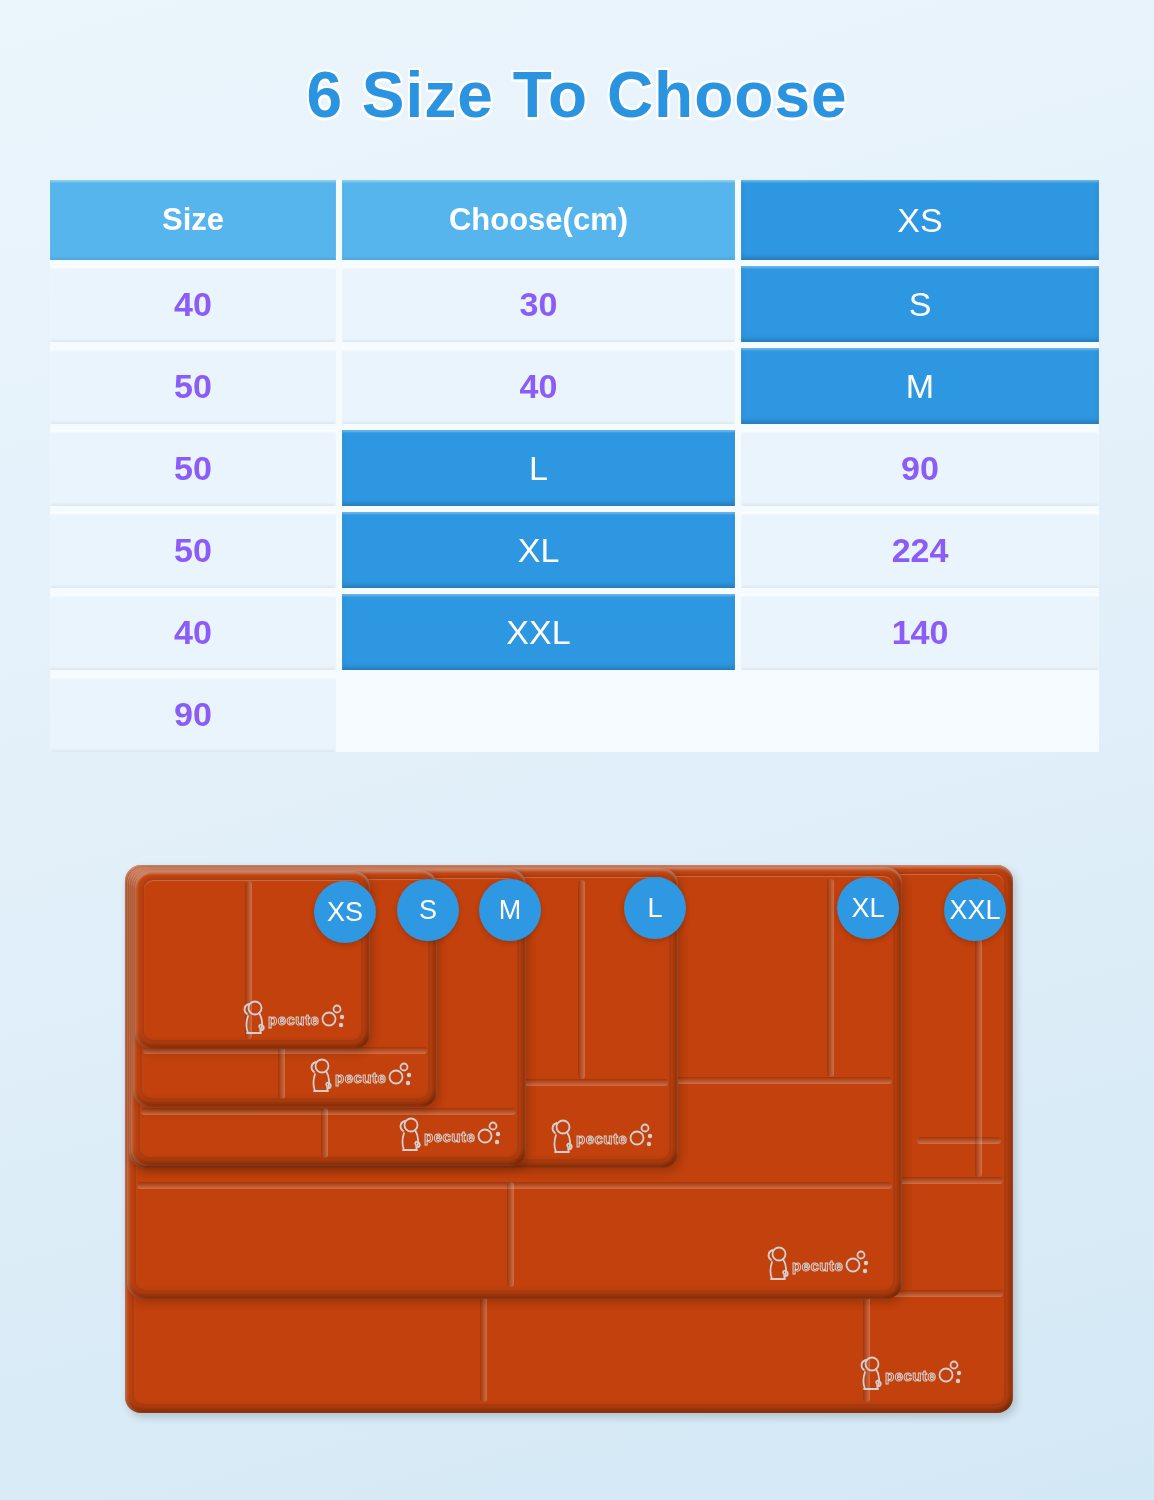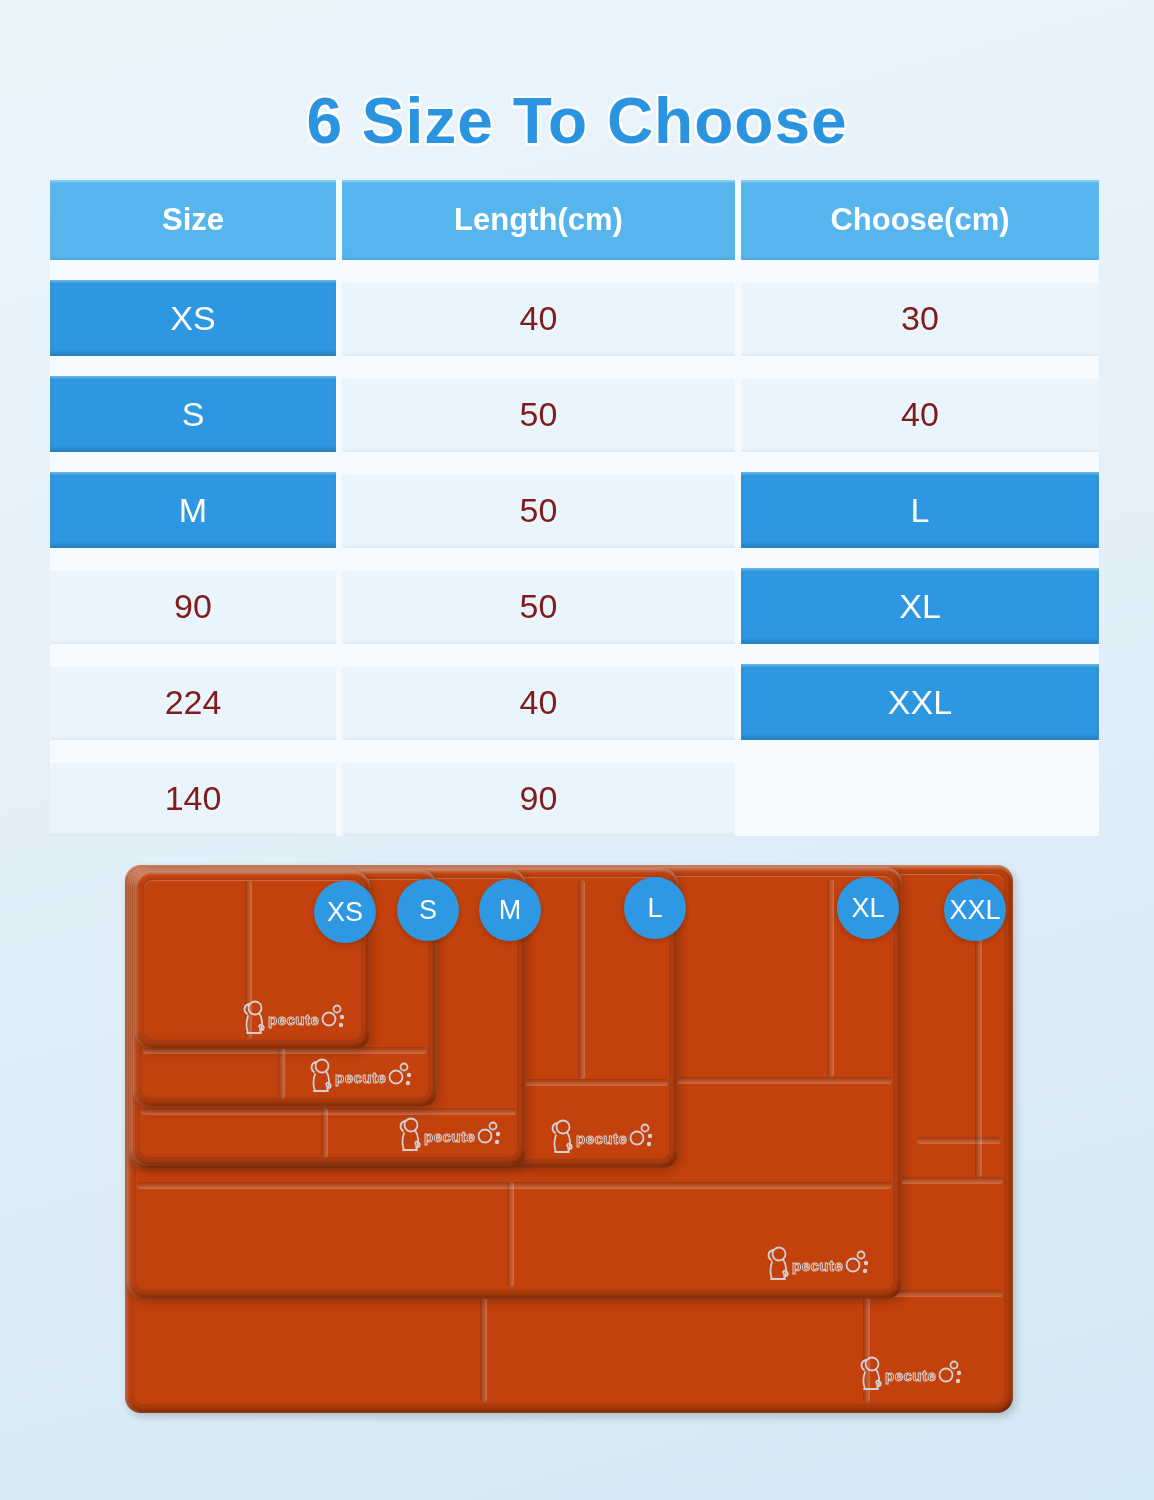--- a/index.html
+++ b/index.html
@@ -3,46 +3,47 @@
 <meta charset="utf-8">
 <style>
   html,body{margin:0;padding:0;}
   body{
     width:1154px;height:1500px;position:relative;overflow:hidden;
     font-family:"Liberation Sans", sans-serif;
     background:linear-gradient(165deg,#ebf5fc 0%,#e3f0fa 45%,#d3e8f5 100%);
   }
   
   .title{
-    position:absolute;top:84px;left:0;right:0;margin:0;
+    position:absolute;top:58px;left:0;right:0;margin:0;
     text-align:center;font-size:64px;font-weight:bold;letter-spacing:1px;
     color:#2b94e1;
     text-shadow:-2px -2px 0 #fff,2px -2px 0 #fff,-2px 2px 0 #fff,2px 2px 0 #fff,0 3px 1px #fff;
   }
   
   .size-table{
     position:absolute;left:50px;top:180px;
     display:grid;
     grid-template-columns:286px 393px 358px;
     grid-template-rows:80px repeat(6,76px);
-    gap:20px 6px;
+    gap:6px 6px;
     background:#f5fbff;
   }
   .cell{display:flex;align-items:center;justify-content:center;}
   .th{
     background:#55b5ec;color:#fff;font-weight:bold;font-size:31px;
     box-shadow:inset 0 2px 2px rgba(255,255,255,.35), inset 0 -2px 3px rgba(0,0,0,.08);
   }
   .cell-size{
     background:#2e97e2;color:#fff;font-size:34px;
     box-shadow:inset 0 2px 2px rgba(255,255,255,.3), inset 0 -3px 4px rgba(0,0,0,.18);
   }
   .cell-val{
-    background:#e9f4fc;color:#7f1d1d;font-size:34px;
+    background:#e9f4fc;color:#8b5cf6;font-size:34px;
     box-shadow:inset 0 2px 3px rgba(255,255,255,.95), inset 0 -2px 3px rgba(0,0,0,.05);
+    font-weight:bold;
   }
   
   .diagram{position:absolute;left:125px;top:865px;width:888px;height:548px;}
   .mat{
     position:absolute;background:#c2410c;border-radius:16px;
     box-shadow:
       inset 0 3px 3px rgba(255,255,255,.35),
       inset 3px 0 3px rgba(255,255,255,.18),
       inset 0 -5px 7px rgba(0,0,0,.30),
       inset -4px 0 6px rgba(0,0,0,.22),
@@ -83,21 +84,20 @@
   .bubble-xl {left:712px;top:12px;}
   .bubble-xxl{left:819px;top:14px;}
 </style>
 </head>
 <body>
 
 <h1 class="title">6 Size To Choose</h1>
 
 <div class="size-table">
   <div class="cell th">Size</div>
-  <div class="cell th">Length(cm)</div>
   <div class="cell th">Choose(cm)</div>
 
   <div class="cell cell-size">XS</div>
   <div class="cell cell-val">40</div>
   <div class="cell cell-val">30</div>
 
   <div class="cell cell-size">S</div>
   <div class="cell cell-val">50</div>
   <div class="cell cell-val">40</div>
 

